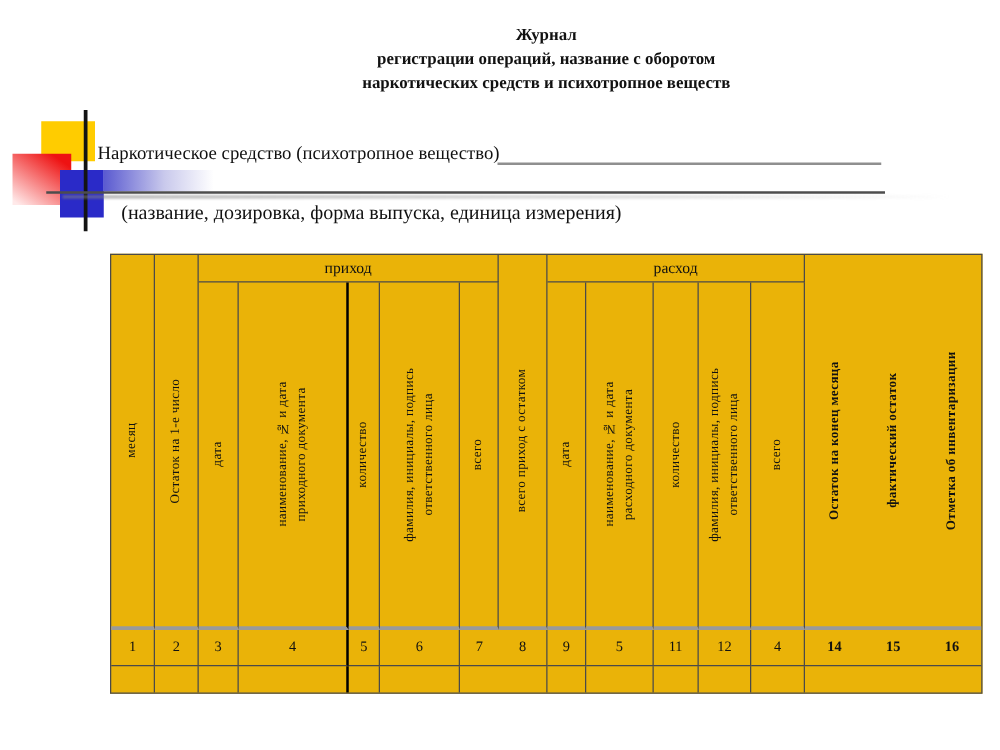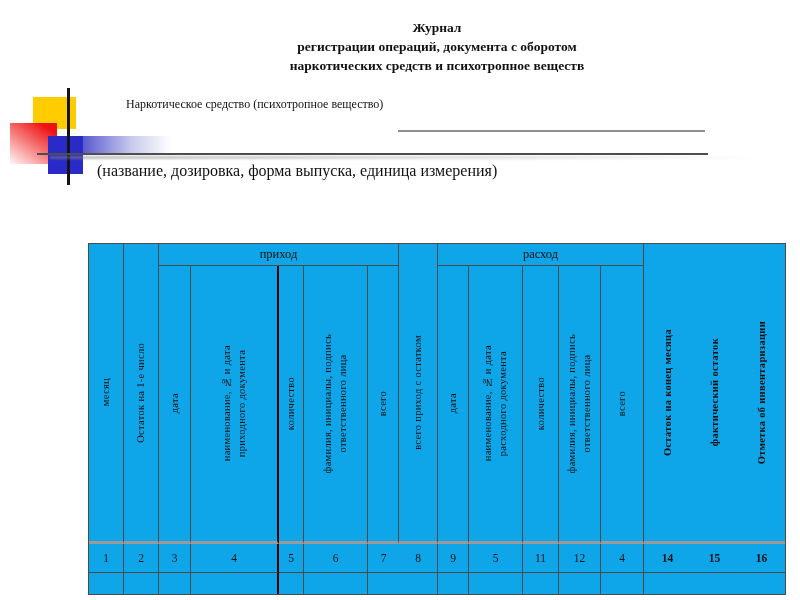--- a/index.html
+++ b/index.html
@@ -11,32 +11,32 @@
   .sq-yellow{left:33px;top:97px;width:43px;height:32px;background:#ffcc00;}
   .sq-red{left:10px;top:123px;width:47px;height:41px;background:linear-gradient(215deg,#ee1212 15%,#ffe9e9 95%);}
   .sq-blue{left:48px;top:136px;width:35px;height:38px;background:#2a2ac8;}
   .sq-bluestrip{left:83px;top:136px;width:88px;height:17px;background:linear-gradient(to right,#5a5ad0,#c9c9ec 55%,rgba(255,255,255,0));}
   .vline{position:absolute;left:67px;top:88px;width:3px;height:97px;background:#141414;}
 
   
   .title{position:absolute;left:137px;top:18px;width:600px;text-align:center;font-weight:bold;font-size:13.5px;line-height:19px;}
 
   
-  .fieldlabel{position:absolute;left:78px;top:97px;font-size:12px;margin-left:48px;}
+  .fieldlabel{position:absolute;left:78px;top:115px;font-size:15px;}
   .blankline{position:absolute;left:398px;top:130px;width:307px;height:2px;background:#8f8f8f;}
   .longline{position:absolute;left:37px;top:153px;width:671px;height:2px;background:#4d4d4d;}
   .lineshadow{position:absolute;left:50px;top:156px;width:710px;height:3px;
     background:linear-gradient(to right,rgba(130,130,130,.55),rgba(180,180,180,.35) 70%,rgba(220,220,220,0));filter:blur(1px);}
   .fieldhint{position:absolute;left:97px;top:162px;font-size:16px;}
 
   
   .tbl{position:absolute;left:88px;top:203px;display:grid;
     grid-template-columns:35px 35px 32px 88px 25px 64px 31px 39px 31px 54px 36px 42px 43px 141px;
     grid-template-rows:22px 278px 29px 21px;
-    border:1px solid #4a4a4a;background:#0ea5e9;margin-top:40px;}
+    border:1px solid #4a4a4a;background:#eab308;}
   .cell{box-sizing:border-box;border-right:1px solid #4a4a4a;display:flex;align-items:center;justify-content:center;overflow:hidden;}
   .grp{grid-row:1;border-bottom:1px solid #4a4a4a;font-size:12.5px;}
   .full{grid-row:1/3;border-bottom:3px solid #9a9a9a;}
   .h2{grid-row:2;border-bottom:3px solid #9a9a9a;}
   .num{grid-row:3;border-bottom:1px solid #4a4a4a;font-size:11.5px;}
   .emt{grid-row:4;border-bottom:none;}
   .g1{grid-column:1}.g2{grid-column:2}.g3{grid-column:3}.g4{grid-column:4}.g5{grid-column:5}
   .g6{grid-column:6}.g7{grid-column:7}.g8{grid-column:8}.g9{grid-column:9}.g10{grid-column:10}
   .g11{grid-column:11}.g12{grid-column:12}.g13{grid-column:13}.g14{grid-column:14}
   .span37{grid-column:3/8}.span913{grid-column:9/14}.span78{grid-column:7/9}
@@ -56,21 +56,21 @@
 <div class="page">
 
   <div class="sq sq-yellow"></div>
   <div class="sq sq-red"></div>
   <div class="sq sq-blue"></div>
   <div class="sq sq-bluestrip"></div>
   <div class="vline"></div>
 
   <div class="title">
     <div>Журнал</div>
-    <div>регистрации операций, документа с оборотом</div>
+    <div>регистрации операций, название с оборотом</div>
     <div>наркотических средств и психотропное веществ</div>
   </div>
 
   <div class="fieldlabel">Наркотическое средство (психотропное вещество)</div>
   <div class="blankline"></div>
   <div class="longline"></div>
   <div class="lineshadow"></div>
   <div class="fieldhint">(название, дозировка, форма выпуска, единица измерения)</div>
 
   <div class="tbl">

